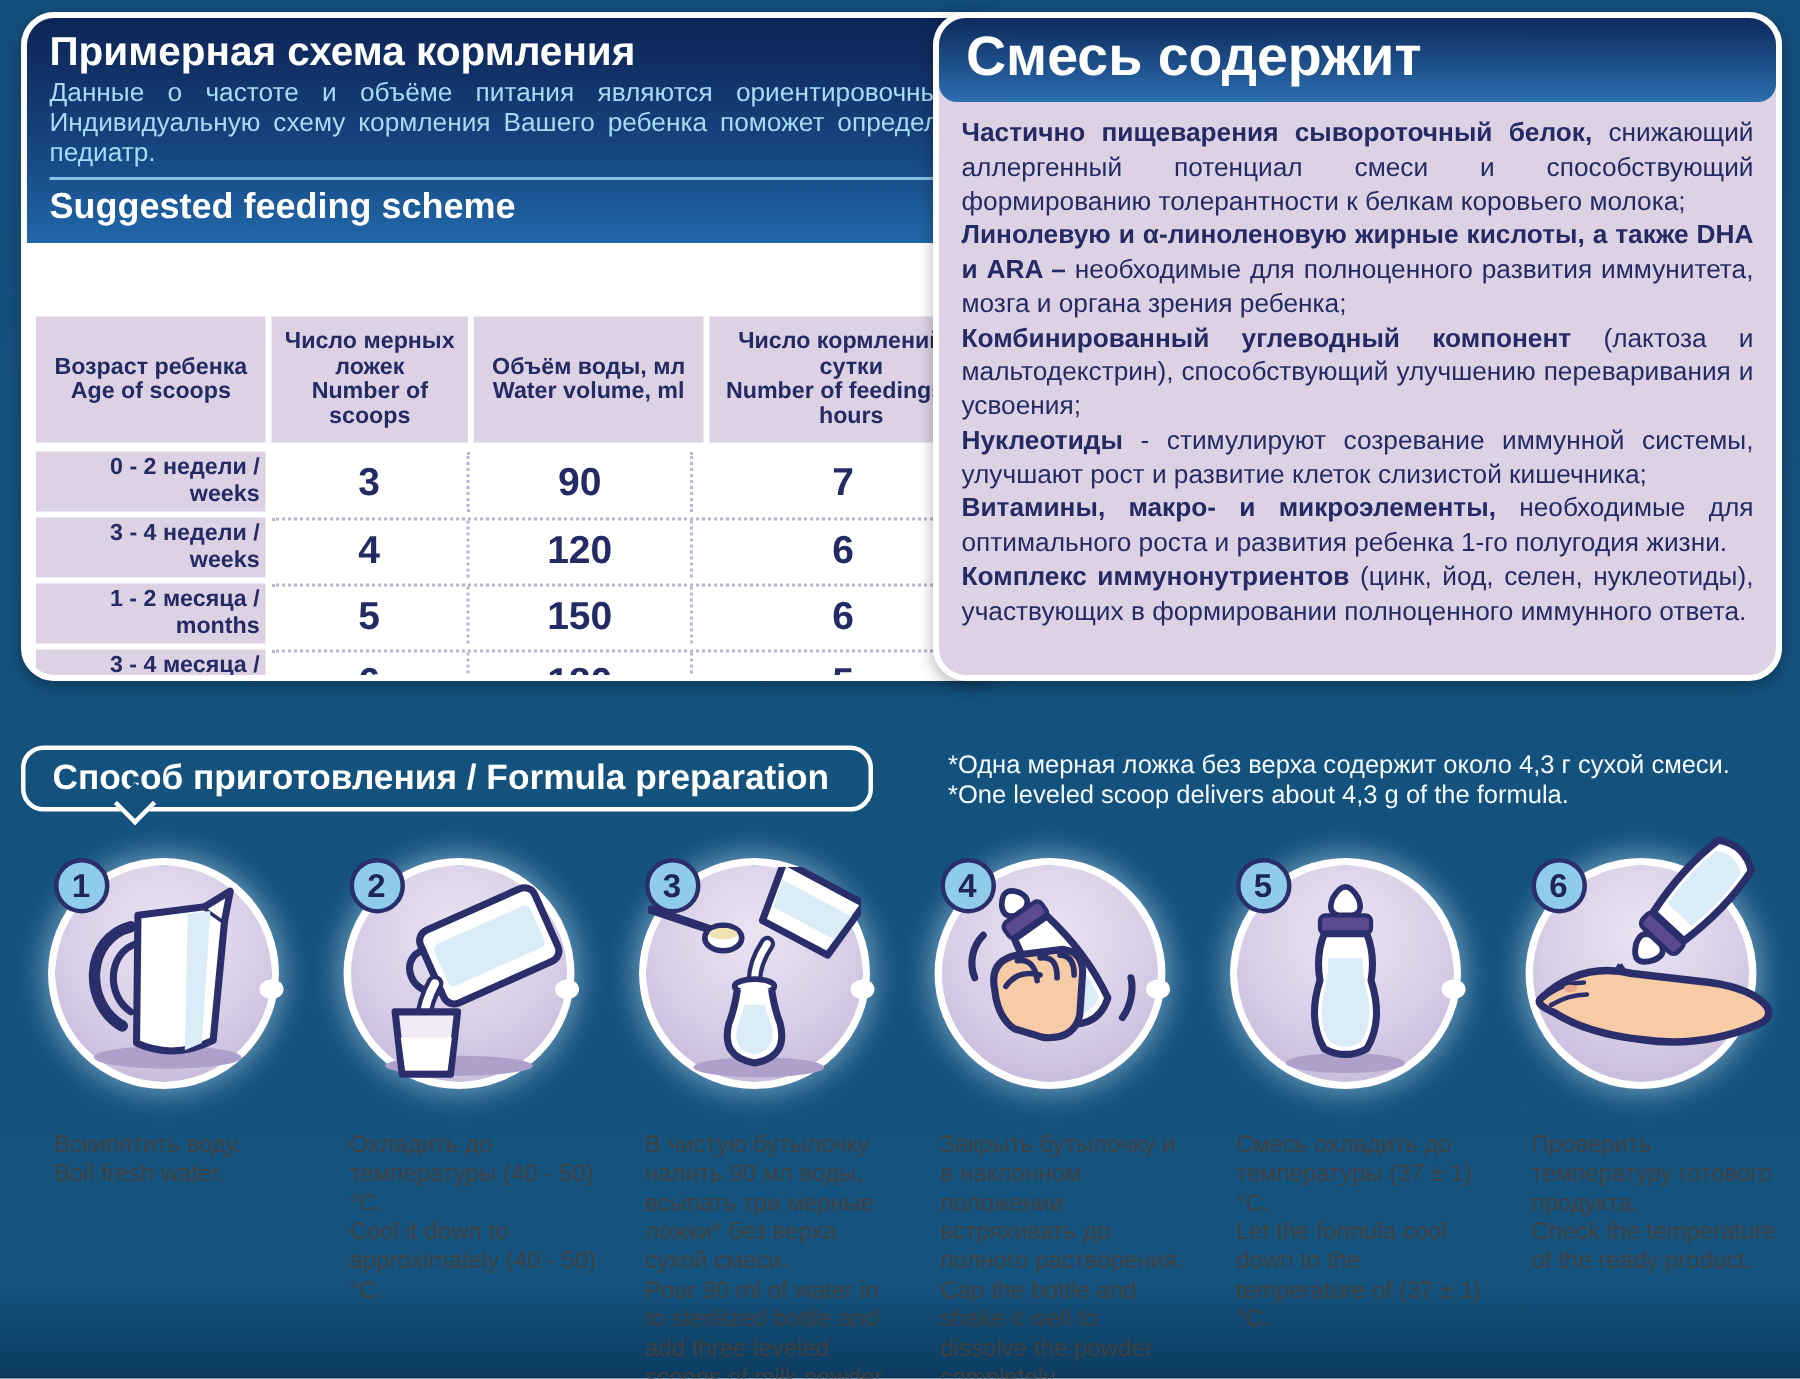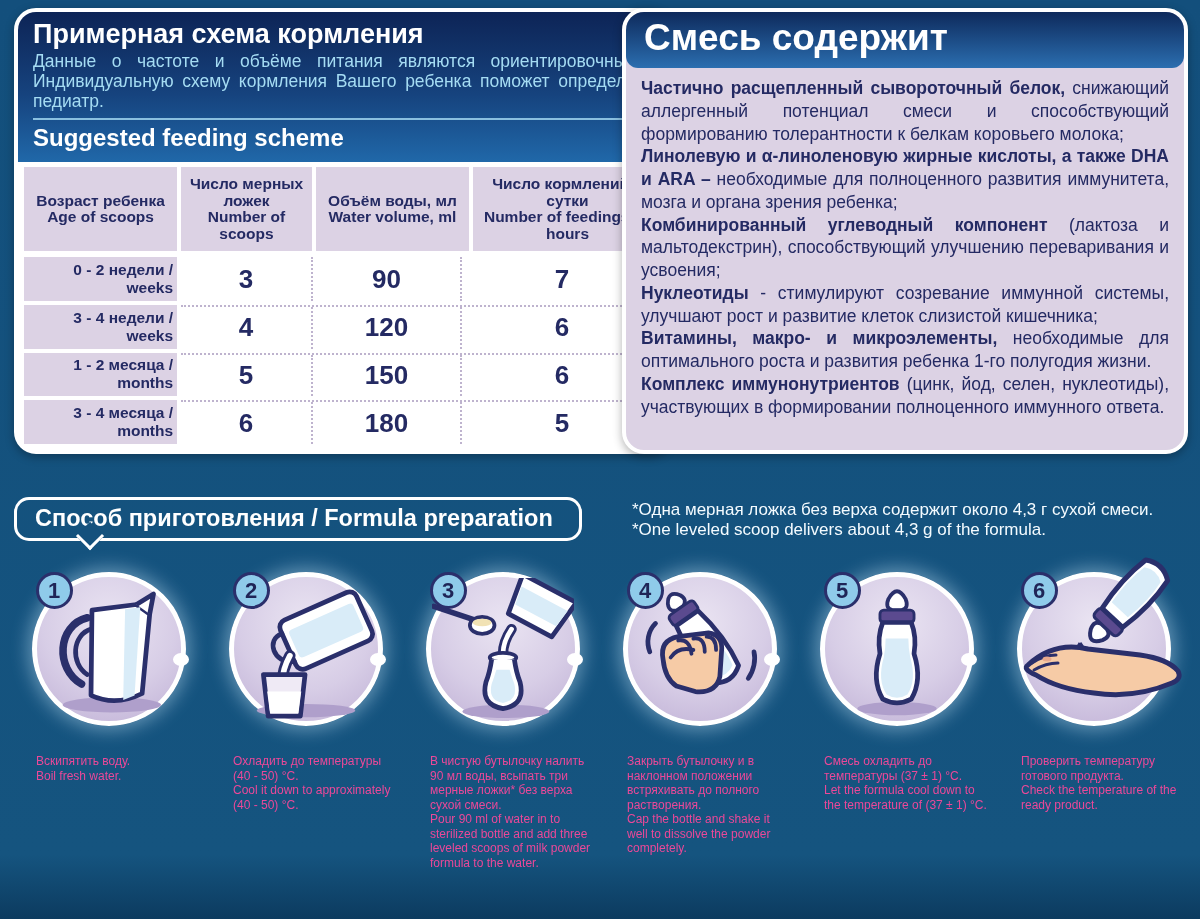--- a/index.html
+++ b/index.html
@@ -8,21 +8,21 @@
     width:1200px; height:919px; position:relative; overflow:hidden;
     font-family:"Liberation Sans", sans-serif;
     background: linear-gradient(180deg,#134F7C 0%, #15547F 93%, #0C3B5F 100%);
   }
   .panel {
     position:absolute; border:4px solid #fff; border-radius:22px;
     overflow:hidden; box-shadow:0 3px 10px rgba(0,0,0,.30);
     display:flex; flex-direction:column;
   }
   
-  #feeding-panel { left:14px; top:8px; width:658px; height:446px; background:#fff; }
+  #feeding-panel { left:14px; top:8px; width:658px; height:446px; background:#fff;gap:44px; }
   .fp-top { background:linear-gradient(180deg,#0D2456 0%, #16437E 55%, #2068A9 100%); padding:7px 15px 8px; }
   .fp-title { color:#fff; font-size:27px; font-weight:bold; margin:0 0 2px; }
   .fp-desc { color:#A5DCF3; font-size:17.5px; line-height:1.13; margin:0; text-align:justify; }
   .fp-divider { height:2px; background:#9FD4EE; opacity:.85; margin:7px 0 4px; border:0; }
   .fp-title-en { color:#fff; font-size:24px; font-weight:bold; margin:0 0 2px; }
   .fp-table { flex:1; min-height:0; display:flex; flex-direction:column; padding:5px 6px 6px; background:#fff; }
   .t-head { display:flex; gap:4px; height:84px; margin-bottom:2px; }
   .cell-h {
     background:#DCD2E4; color:#242A63; font-weight:bold; font-size:15.5px; line-height:1.07;
     display:flex; flex-direction:column; justify-content:center; text-align:center; padding:19px 3px;
@@ -70,21 +70,21 @@
     box-shadow:0 0 18px 4px rgba(198,228,248,.45);
   }
   .circle svg.art { position:absolute; left:0; right:0; top:0; bottom:0; margin:auto; }
   .circle.overflow { overflow:visible; }
   .badge {
     position:absolute; top:-5px; left:-1px; width:37px; height:37px; border-radius:50%;
     background:#8FCBEA; border:3px solid #2A2F6B; color:#1F2557;
     font-size:22px; font-weight:bold; display:flex; align-items:center; justify-content:center; z-index:3;
   }
   .connector { position:absolute; right:-8px; top:76px; width:16px; height:13px; border-radius:50%; background:#fff; z-index:2; }
-  .step-text { margin:28px 6px 0 26px; color:#ec4899; font-size:12px; line-height:1.21; }
+  .step-text { margin:28px 6px 0 26px; color:#404040; font-size:16px; line-height:1.21; }
   .step-text span { display:block; }
   svg * { vector-effect:none; }
 </style>
 </head>
 <body>
 
 <section class="panel" id="feeding-panel">
   <div class="fp-top">
     <h1 class="fp-title">Примерная схема кормления</h1>
     <p class="fp-desc">Данные о частоте и объёме питания являются ориентировочными. Индивидуальную схему кормления Вашего ребенка поможет определить педиатр.</p>
@@ -145,21 +145,21 @@
     </div>
 
   </div>
 </section>
 
 <section class="panel" id="contains-panel">
   <div class="cp-head">
     <h1 class="cp-title">Смесь содержит</h1>
   </div>
   <div class="cp-body">
-    <p class="cp-item"><b>Частично расщепленный сывороточный белок,</b><span> снижающий аллергенный потенциал смеси и способствующий формированию толерантности к белкам коровьего молока;</span></p>
+    <p class="cp-item"><b>Частично пищеварения сывороточный белок,</b><span> снижающий аллергенный потенциал смеси и способствующий формированию толерантности к белкам коровьего молока;</span></p>
     <p class="cp-item"><b>Линолевую и α-линоленовую жирные кислоты, а также DHA и ARA –</b><span> необходимые для полноценного развития иммунитета, мозга и органа зрения ребенка;</span></p>
     <p class="cp-item"><b>Комбинированный углеводный компонент</b><span> (лактоза и мальтодекстрин), способствующий улучшению переваривания и усвоения;</span></p>
     <p class="cp-item"><b>Нуклеотиды</b><span> - стимулируют созревание иммунной системы, улучшают рост и развитие клеток слизистой кишечника;</span></p>
     <p class="cp-item"><b>Витамины, макро- и микроэлементы,</b><span> необходимые для оптимального роста и развития ребенка 1-го полугодия жизни.</span></p>
     <p class="cp-item"><b>Комплекс иммунонутриентов</b><span> (цинк, йод, селен, нуклеотиды), участвующих в формировании полноценного иммунного ответа.</span></p>
   </div>
 </section>
 
 <div id="prep-bubble">
   <h2>Способ приготовления / Formula preparation</h2>

